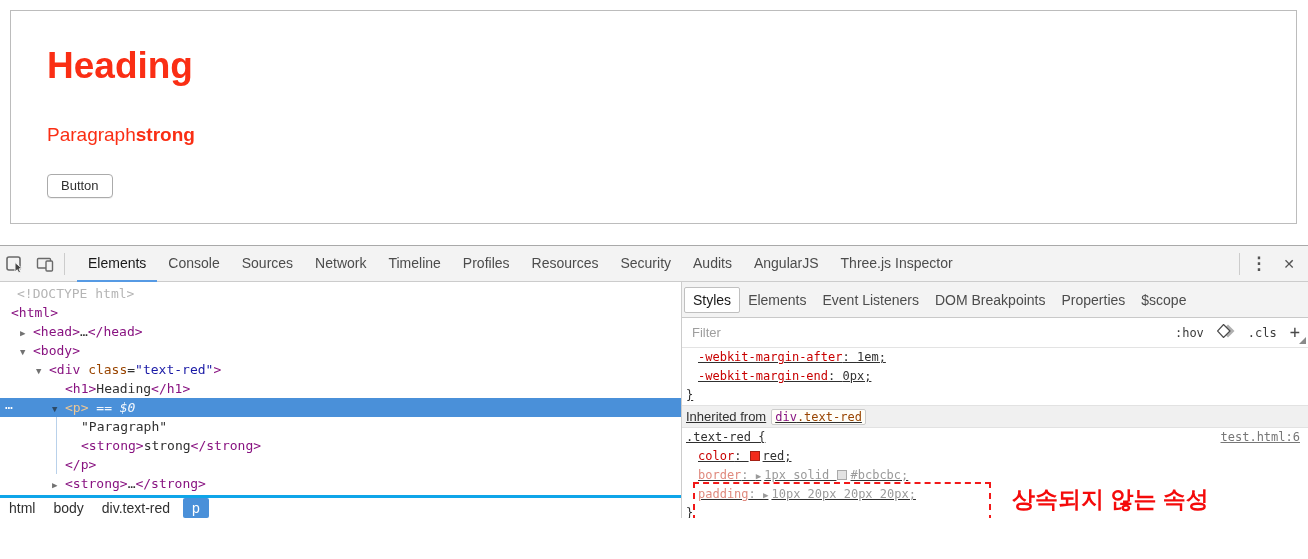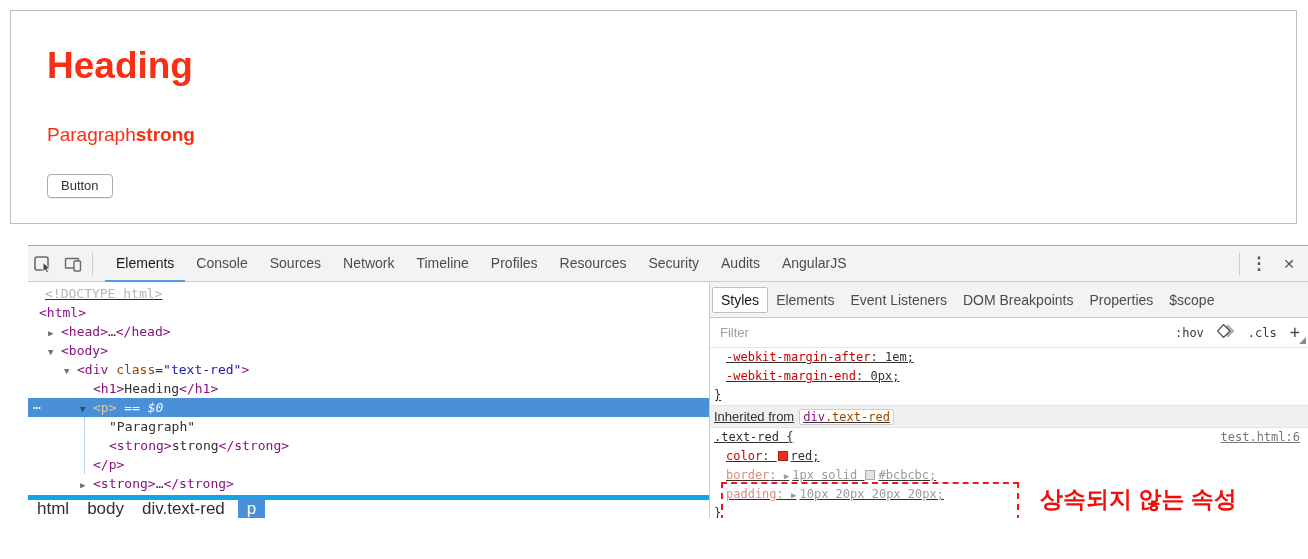--- a/index.html
+++ b/index.html
@@ -11,21 +11,21 @@
   .preview { position:absolute; top:0; left:0; width:1308px; height:245px; background:#fff; }
   .redbox { position:absolute; top:10px; left:10px; right:11px; height:214px;
             border:1px solid #bcbcbc; padding:10px 20px 20px 20px; }
   .redbox h1 { margin:23px 0 0 16px; font-size:37px; font-weight:bold; color:#fa2e14; line-height:43px; }
   .redbox p  { margin:36px 0 0 16px; font-size:19px; color:#fa2e14; line-height:23px; }
   .page-btn { display:inline-block; margin:28px 0 0 16px; padding:3px 13px 4px; font-size:13px;
               font-family:"Liberation Sans",sans-serif; color:#303030; background:#fff;
               border:1px solid #ababab; border-radius:4px; box-shadow:0 1px 0 rgba(0,0,0,0.06); }
 
   
-  .devtools { position:absolute; top:245px; left:0; right:0; bottom:0; border-top:1px solid #a9a9a9; background:#0369a1;margin-left:28px; }
+  .devtools { position:absolute; top:245px; left:0; right:0; bottom:0; border-top:1px solid #a9a9a9; background:#0369a1; }
   .toolbar { position:absolute; top:0; left:0; right:0; height:36px; background:#f3f3f3;
              border-bottom:1px solid #ccc; display:flex; align-items:center; }
   .tbtn { display:inline-flex; align-items:center; justify-content:center; width:30px; height:36px; cursor:pointer; }
   .vsep { width:1px; height:22px; background:#ccc; margin:0 4px; }
   .tabs { display:flex; height:36px; margin-left:8px; }
   .tab { padding:0 11px; line-height:35px; font-size:14px; color:#4c4c4c; cursor:pointer; }
   .tab.active { color:#181818; box-shadow: inset 0 -2px 0 #569ae4; }
   .spacer { flex:1; }
   .kebab { font-size:17px; color:#545454; font-weight:bold; }
   .closex { font-size:14px; color:#545454; margin-right:4px; }
@@ -46,21 +46,21 @@
   .tok-tag { color:#881280; }
   .tok-attr { color:#994500; }
   .tok-attrval { color:#1a1aa6; }
   .tok-text { color:#303030; }
   .tok-meta { color:#f2f7fd; font-style:italic; }
   .trow.selected .tok-tag { color:#edc795; }
   .guide { position:absolute; left:56px; top:135px; width:1px; height:57px; background:#b9d1ea; }
 
   
   .crumbs { position:absolute; left:0; right:0; bottom:0; height:23px; background:#fff;
-            border-top:5px solid #0ea5e9; display:flex; align-items:center; font-size:17px; }
+            border-top:3px solid #0ea5e9; display:flex; align-items:center; font-size:14px; }
   .crumb { padding:2px 9px; color:#303030; cursor:pointer; }
   .crumb.selected { background:#4a90d9; color:#fff; border-radius:2px; margin-left:4px; }
 
   
   .side-tabs { height:36px; background:#f3f3f3; border-bottom:1px solid #c9c9c9;
                display:flex; align-items:center; font-size:14px; }
   .stab { padding:0 8px; color:#4c4c4c; cursor:pointer; white-space:nowrap;text-align:center; }
   .stab.active { background:#fff; border:1px solid #c0c0c0; border-radius:2px; padding:4px 8px; color:#181818; margin-left:2px; }
   .filter-bar { position:relative; height:30px; border-bottom:1px solid #e3e3e3; display:flex; align-items:center; padding:0 8px; }
   .filter-input { border:none; outline:none; flex:0 0 220px; font-size:13px; color:#303030; background:transparent; }
@@ -131,32 +131,33 @@
           <span class="tab active">Elements</span>
           <span class="tab">Console</span>
           <span class="tab">Sources</span>
           <span class="tab">Network</span>
           <span class="tab">Timeline</span>
           <span class="tab">Profiles</span>
           <span class="tab">Resources</span>
           <span class="tab">Security</span>
           <span class="tab">Audits</span>
           <span class="tab">AngularJS</span>
+          <span class="tab">Three.js Inspector</span>
         </nav>
       <span class="spacer"></span>
       <span class="vsep"></span>
       <span class="tbtn kebab">⋮</span>
       <span class="tbtn closex">✕</span>
     </div>
 
     <div class="panels">
 
       <div class="elements-panel">
         <div id="dom-tree">
-            <div class="trow" style="padding-left: 17px; text-decoration: underline;"><span class="tok-doctype">&lt;!DOCTYPE html&gt;</span></div>
+            <div class="trow" style="padding-left: 17px;"><span class="tok-doctype">&lt;!DOCTYPE html&gt;</span></div>
             <div class="trow" style="padding-left: 11px;"><span class="tok-tag">&lt;html&gt;</span></div>
             <div class="trow" style="padding-left: 33px;"><span class="arw">▶</span><span class="tok-tag">&lt;head&gt;</span><span class="tok-text">…</span><span class="tok-tag">&lt;/head&gt;</span></div>
             <div class="trow" style="padding-left: 33px;"><span class="arw">▼</span><span class="tok-tag">&lt;body&gt;</span></div>
             <div class="trow" style="padding-left: 49px;"><span class="arw">▼</span><span class="tok-tag">&lt;div</span><span class="tok-text"> </span><span class="tok-attr">class</span><span class="tok-text">=</span><span class="tok-attrval">"text-red"</span><span class="tok-tag">&gt;</span></div>
             <div class="trow" style="padding-left: 65px;"><span class="tok-tag">&lt;h1&gt;</span><span class="tok-text">Heading</span><span class="tok-tag">&lt;/h1&gt;</span></div>
             <div class="trow selected" style="padding-left: 65px;"><span class="dots">⋯</span><span class="arw">▼</span><span class="tok-tag">&lt;p&gt;</span><span class="tok-meta"> == $0</span></div>
             <div class="trow" style="padding-left: 81px;"><span class="tok-text">"Paragraph"</span></div>
             <div class="trow" style="padding-left: 81px;"><span class="tok-tag">&lt;strong&gt;</span><span class="tok-text">strong</span><span class="tok-tag">&lt;/strong&gt;</span></div>
             <div class="trow" style="padding-left: 65px;"><span class="tok-tag">&lt;/p&gt;</span></div>
             <div class="trow" style="padding-left: 65px;"><span class="arw">▶</span><span class="tok-tag">&lt;strong&gt;</span><span class="tok-text">…</span><span class="tok-tag">&lt;/strong&gt;</span></div>

